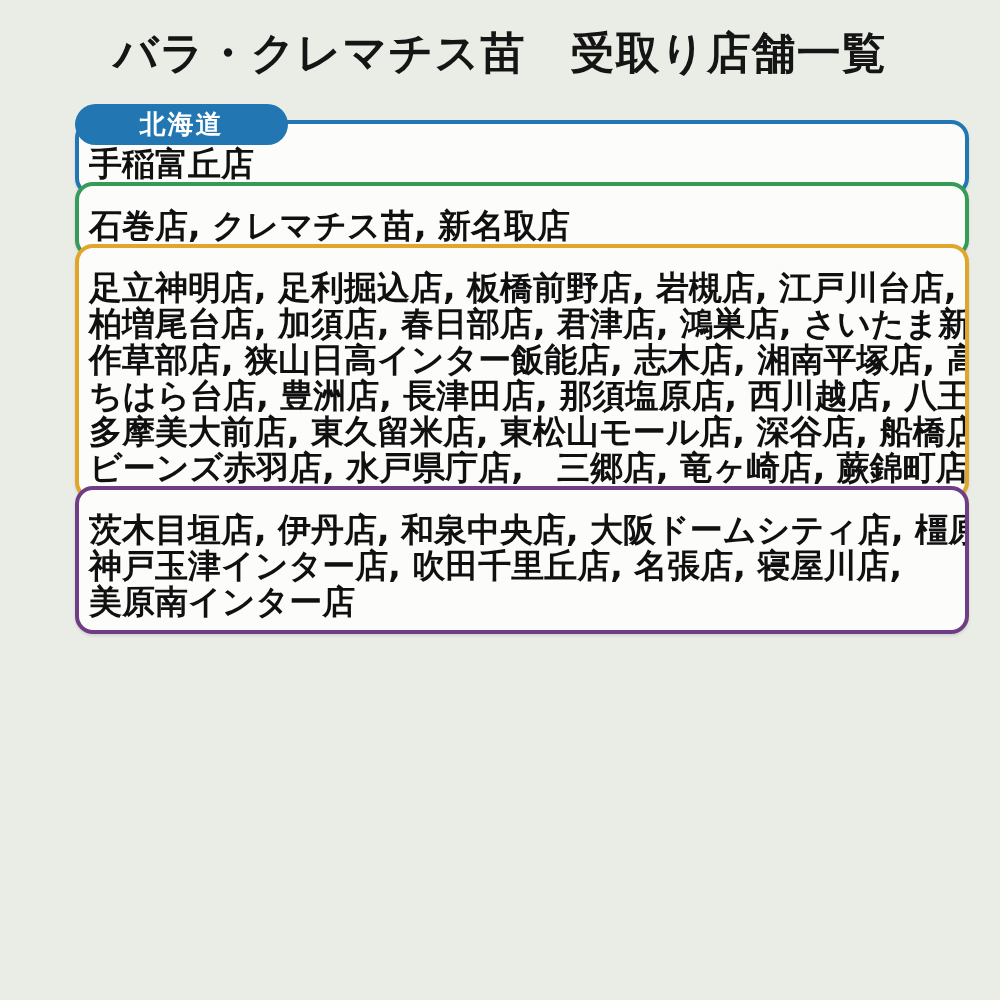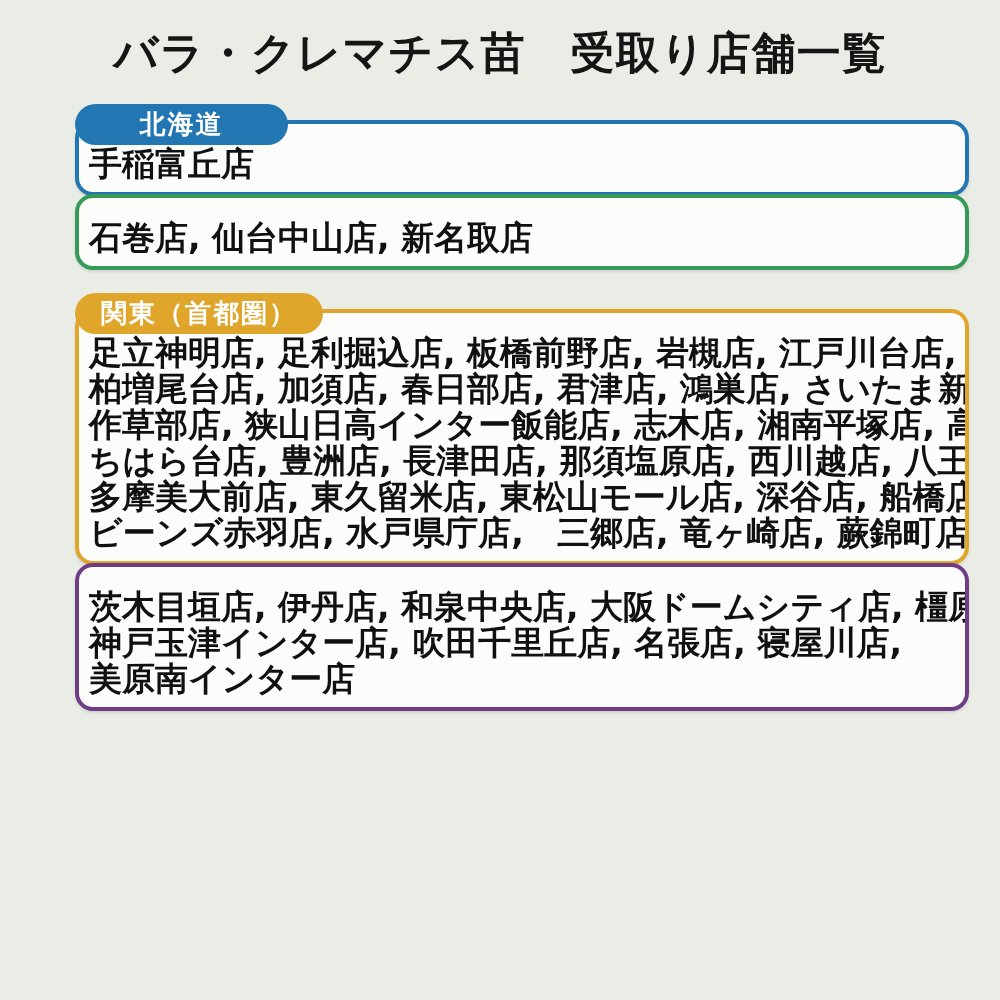--- a/index.html
+++ b/index.html
@@ -11,21 +11,21 @@
   }
   .page-title{
     margin:16px;padding:11px 0 9px;
     text-align:center;
     font-size:44px;line-height:1.18;
     font-weight:800;
     letter-spacing:1px;
     color:#151515;
   }
   .sections{padding:0 31px;}
-  .region-section{margin-bottom:23px;padding-left:44px;}
+  .region-section{margin-bottom:11px;padding-left:44px;}
   .region-tab{
     position:relative;z-index:2;
     display:inline-flex;align-items:center;justify-content:center;
     box-sizing:border-box;
     min-width:213px;height:41px;
     padding:0 26px;
     border-radius:21px;
     background:var(--c,#888);
   }
   .region-tab-label{
@@ -64,28 +64,25 @@
     <div class="region-tab">
       <span class="region-tab-label">北海道</span>
     </div>
     <div class="region-box">
       <p class="region-stores">手稲富丘店</p>
     </div>
   </section>
 
   <section class="region-section" style="--c: #369a58;">
     <div class="region-box">
-      <p class="region-stores">石巻店, 仙台中山店, 新名取店</p>
+      <p class="region-stores">石巻店, クレマチス苗, 新名取店</p>
     </div>
   </section>
 
   <section class="region-section" style="--c: #dfa62b;">
-    <div class="region-tab">
-      <span class="region-tab-label">関東（首都圏）</span>
-    </div>
     <div class="region-box">
       <p class="region-stores">足立神明店, 足利掘込店, 板橋前野店, 岩槻店, 江戸川台店,
 柏増尾台店, 加須店, 春日部店, 君津店, 鴻巣店, さいたま新都心店,
 作草部店, 狭山日高インター飯能店, 志木店, 湘南平塚店, 高崎店,
 ちはら台店, 豊洲店, 長津田店, 那須塩原店, 西川越店, 八王子
 多摩美大前店, 東久留米店, 東松山モール店, 深谷店, 船橋店,
 ビーンズ赤羽店, 水戸県庁店,　三郷店, 竜ヶ崎店, 蕨錦町店, 埼玉大井店</p>
     </div>
   </section>
 

